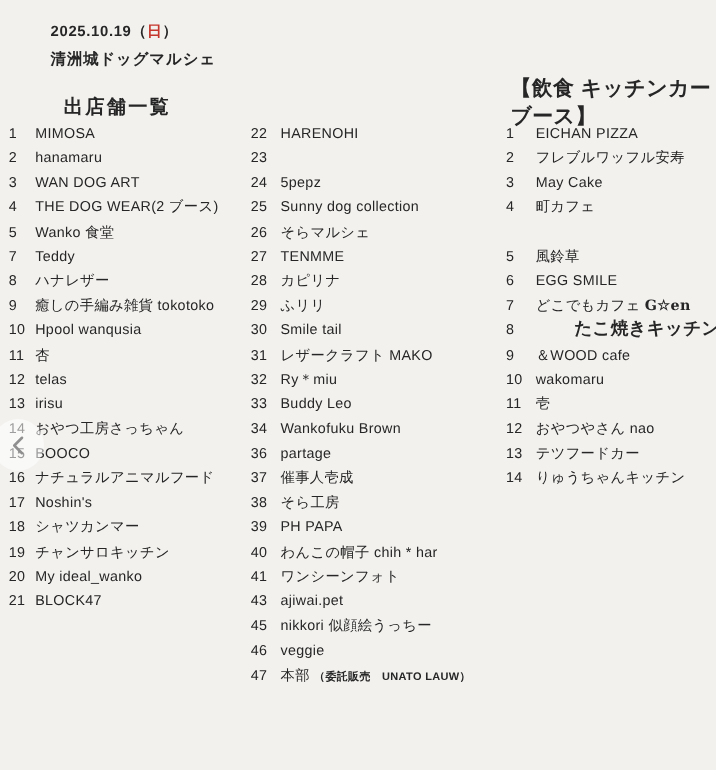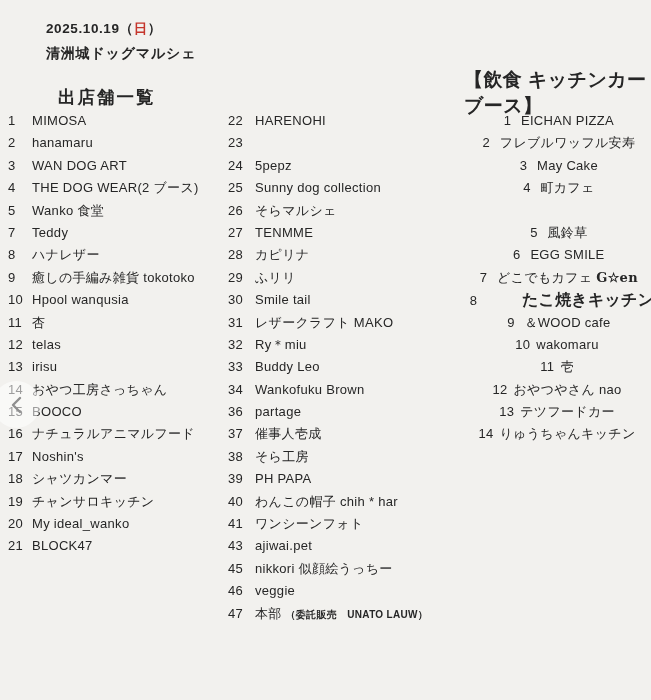--- a/index.html
+++ b/index.html
@@ -25,21 +25,21 @@
     position:absolute; left:58px; top:85px;
     font-size:17.5px; font-weight:700; letter-spacing:2px;
   }
   .food-title {
     position:absolute; left:452px; top:67px;
     font-size:19px; font-weight:700; letter-spacing:0.4px;margin-left:12px;
   }
   .col { position:absolute; top:110px; }
   .col-1 { left:8px;   width:218px; }
   .col-2 { left:228px; width:222px; }
-  .col-3 { left:460px; width:188px;text-align:center; }
+  .col-3 { left:460px; width:188px; }
   .row {
     height:22.4px; line-height:22.4px;
     font-size:13px; font-weight:500;
     white-space:nowrap;
     letter-spacing:0.3px;
   }
   .row .num { display:inline-block; width:27px; }
   .col-1 .row .num { width:24px; }
   .row .name { }
   .row.small .name { font-size:16px; font-weight:700; letter-spacing:0.2px;margin-left:35px; }

